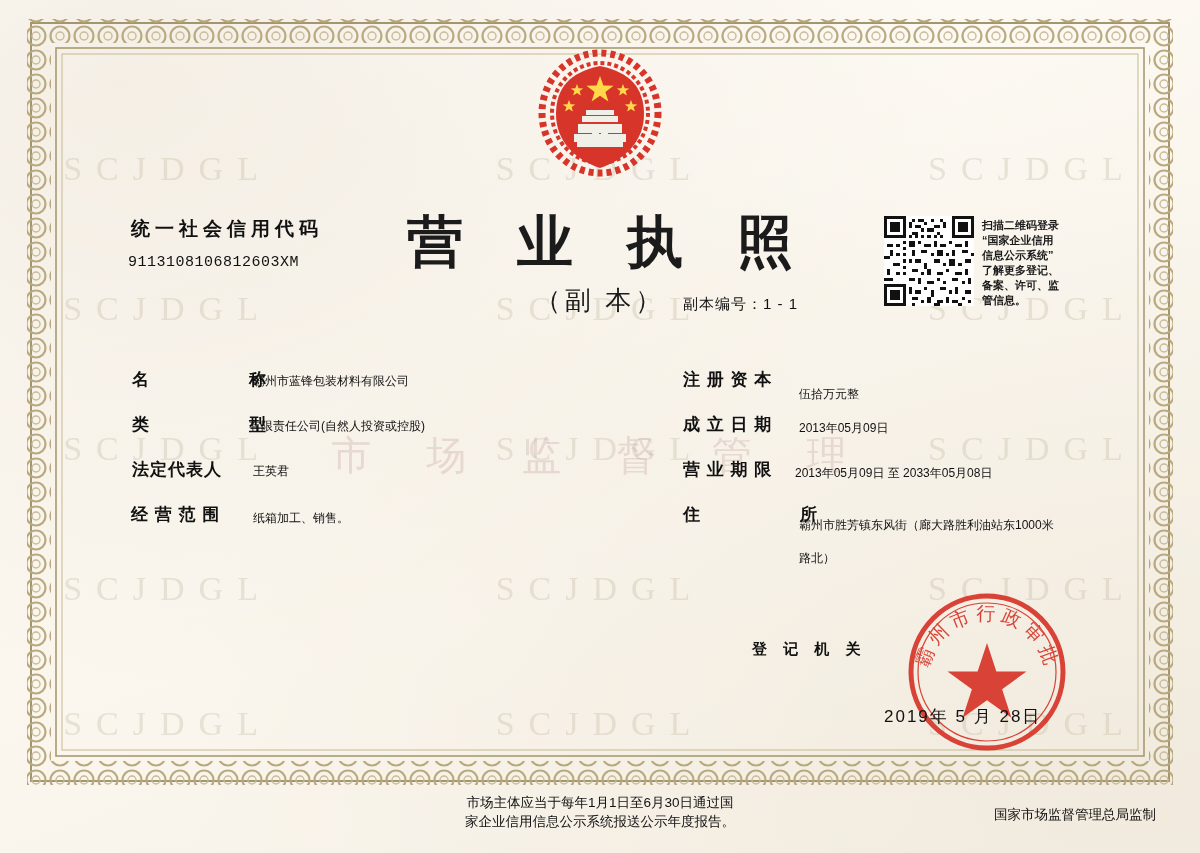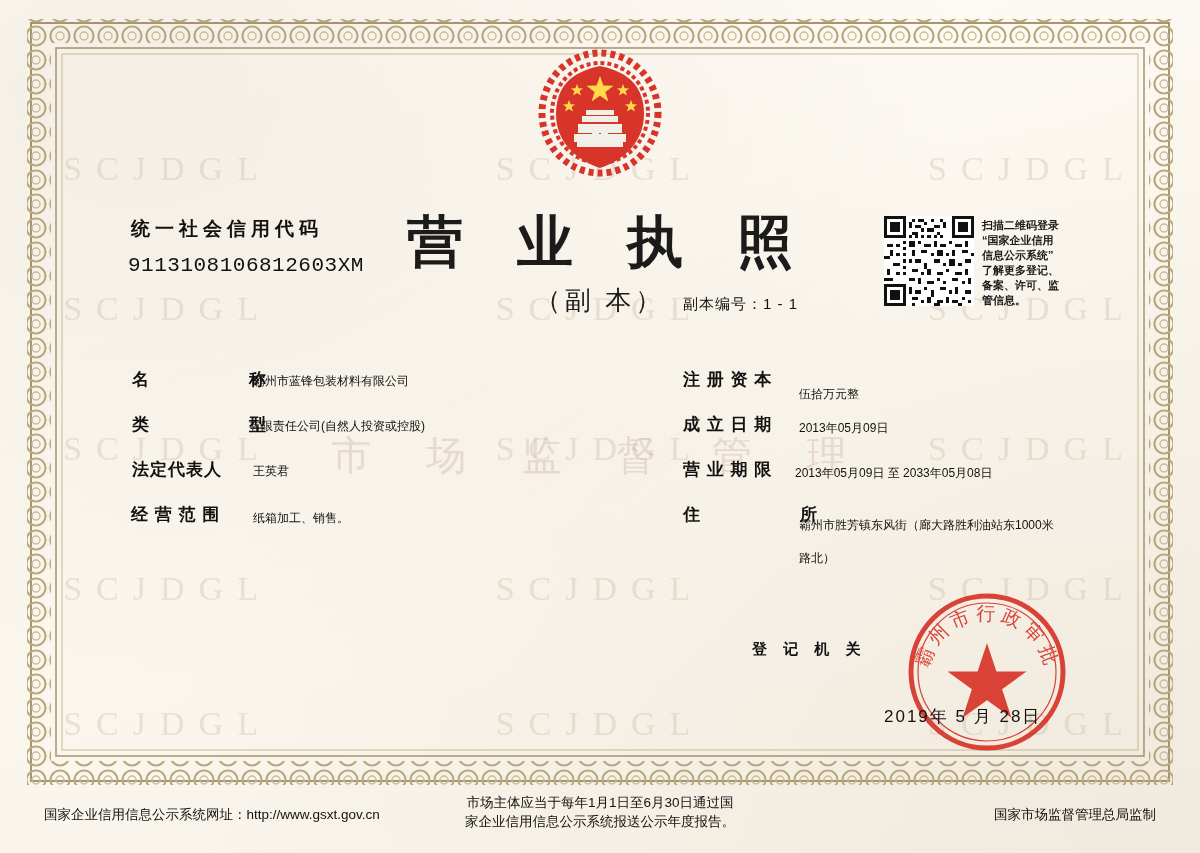--- a/index.html
+++ b/index.html
@@ -99,21 +99,21 @@
     font-size: 19px;
     letter-spacing: 5px;
     color: #111;
     font-weight: 600;
   }
   #credit-value {
     position: absolute;
     left: 128px;
     top: 254px;
     font-family: "Liberation Mono", monospace;
-    font-size: 21px;
+    font-size: 15px;
     letter-spacing: 0.5px;
     color: #111;
   }
   
   #qr {
     position: absolute;
     left: 884px;
     top: 216px;
     width: 90px;
     height: 90px;
@@ -492,20 +492,19 @@
       <polygon points="87,58 96.4,86.5 126.5,86.5 102.1,104.2 111.4,132.8 87,115.2 62.6,132.8 71.9,104.2 47.5,86.5 77.6,86.5" fill="#d62b1f"></polygon>
       <path id="sealArc" d="M 27 95 A 60 60 0 0 1 147 95" fill="none"></path>
       <text fill="#d62b1f" font-size="19" font-family="'Liberation Serif', serif" letter-spacing="5">
         <textPath href="#sealArc" startOffset="6%">霸州市行政审批局</textPath>
       </text>
     </g>
   </svg>
 
   <div id="issue-date">2019年 5 月 28日</div>
 
-  <div id="footer-left">国家企业信用信息公示系统网址：http://www.gsxt.gov.cn</div>
   <div id="footer-center">
     <div>市场主体应当于每年1月1日至6月30日通过国</div>
     <div>家企业信用信息公示系统报送公示年度报告。</div>
   </div>
   <div id="footer-right">国家市场监督管理总局监制</div>
 
 </div>
 
 </body></html>

